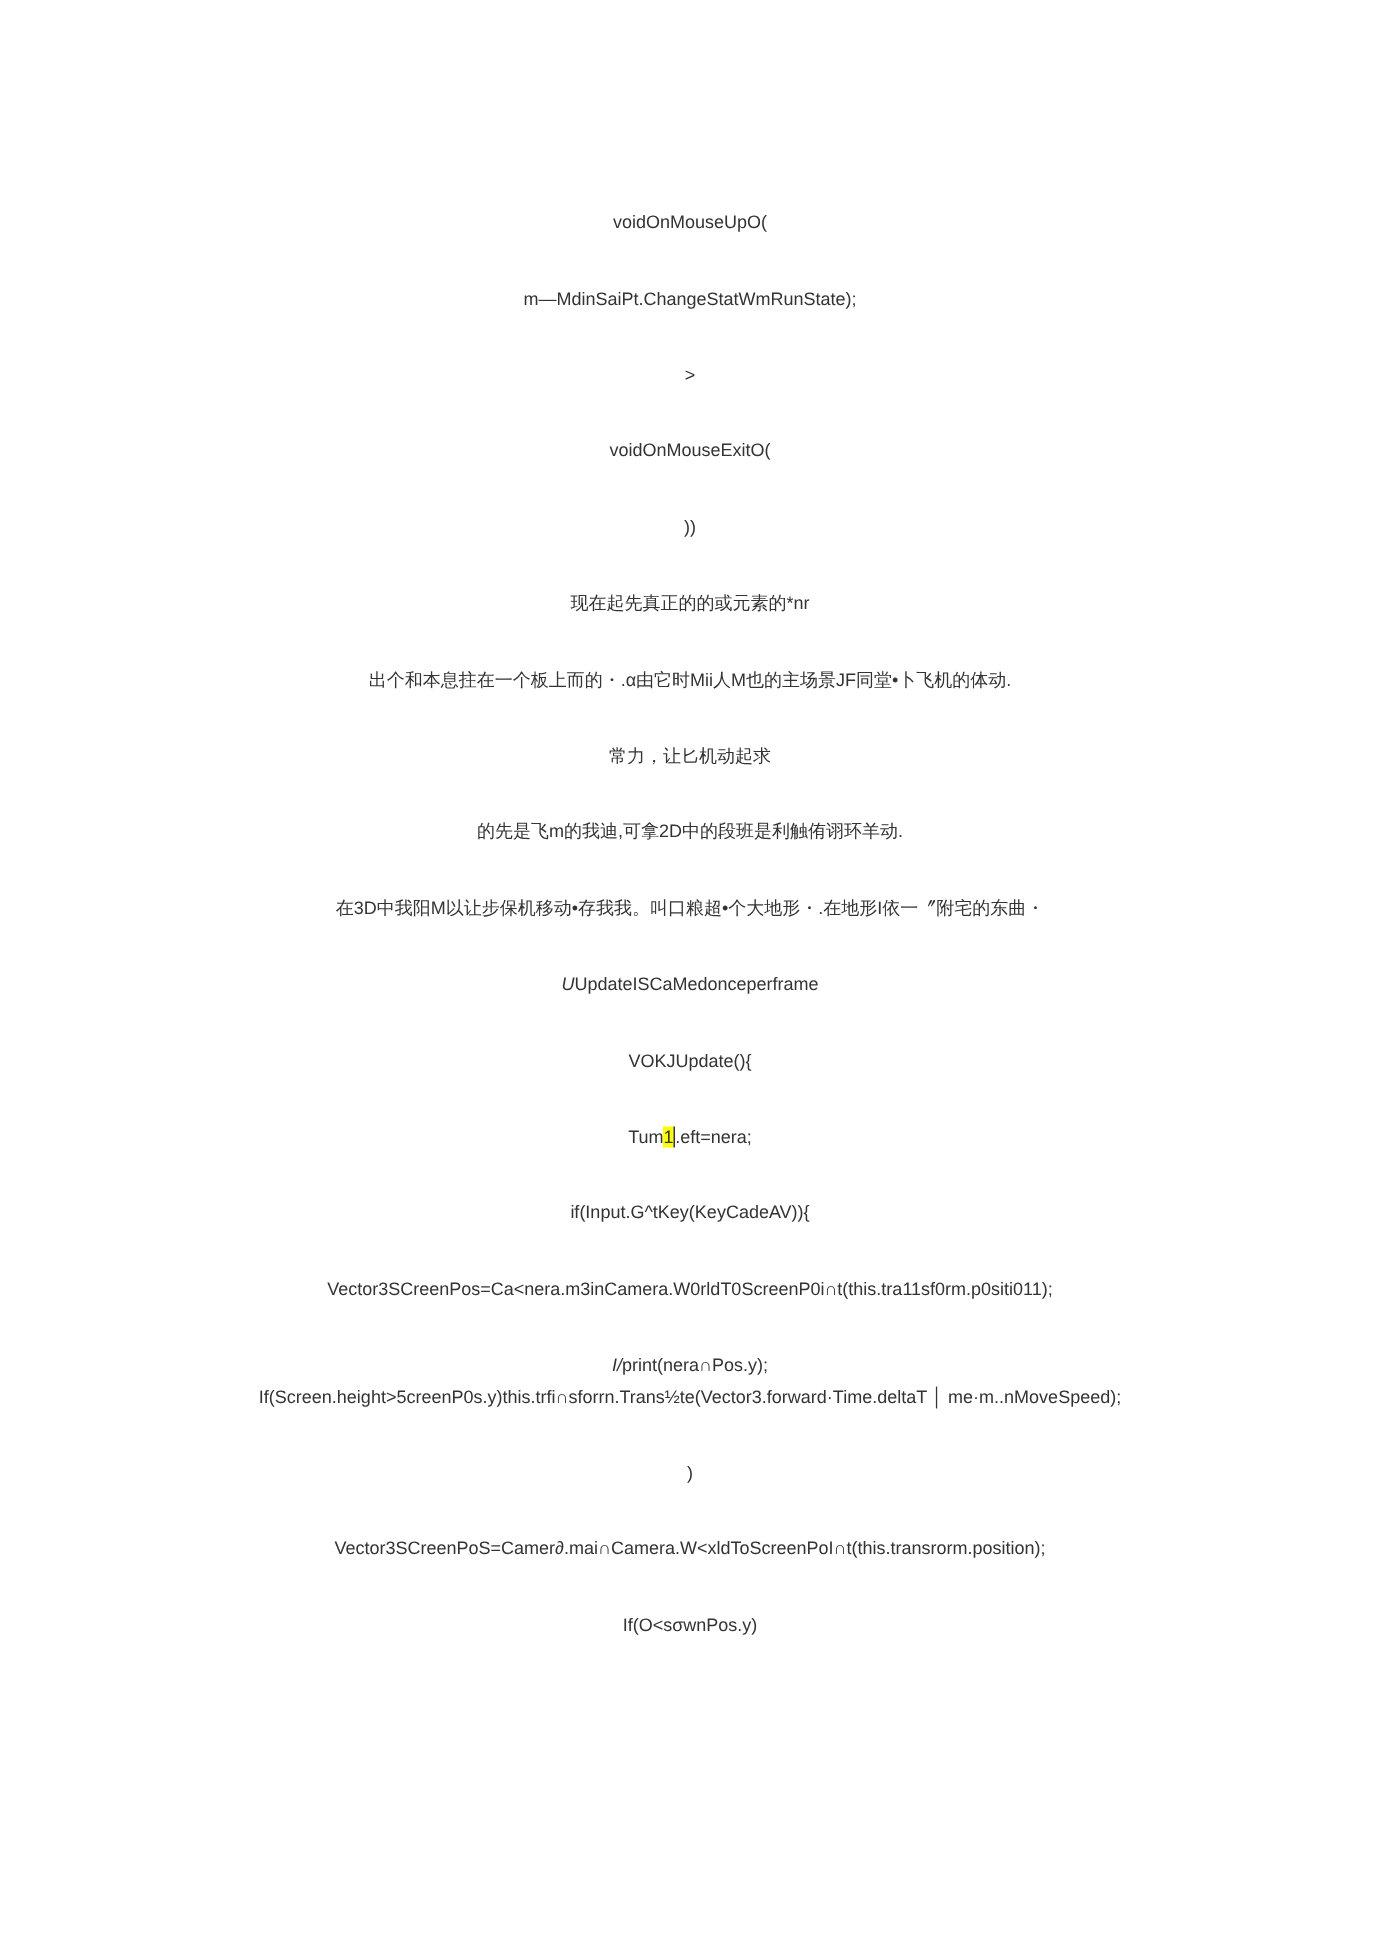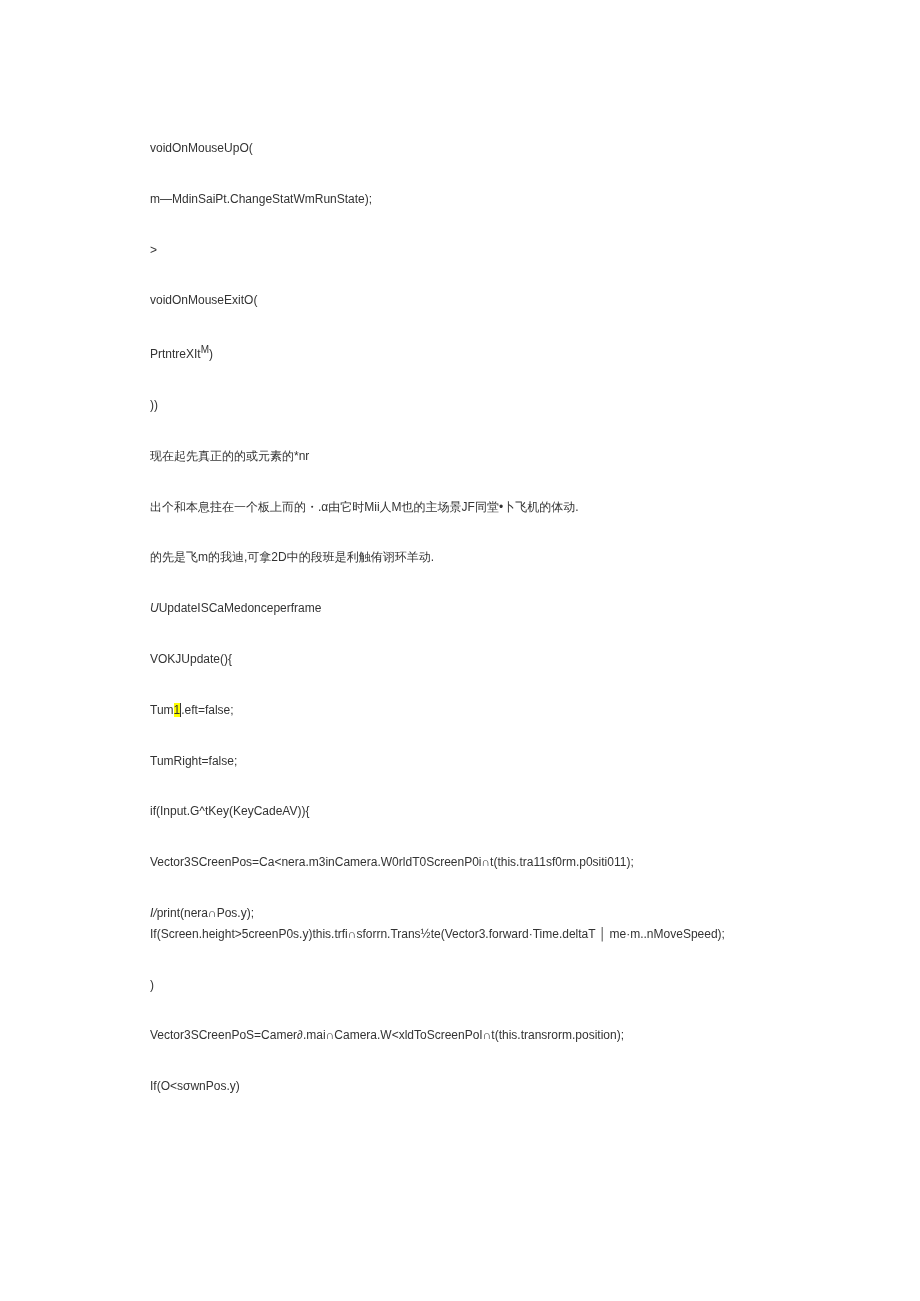--- a/index.html
+++ b/index.html
@@ -1,15 +1,15 @@
 <!DOCTYPE html>
 <html><head>
 <meta charset="utf-8">
 <style>
-  * { margin: 0; padding: 0; box-sizing: border-box; }
+  * { margin: 0; padding: 0; box-sizing: border-box; text-align: center; }
   body {
     background: #ffffff;
     font-family: Arial, "Microsoft YaHei", sans-serif;
     font-size: 12px;
     color: #333333;
     width: 920px;
     padding: 140px 150px 60px 150px;
     line-height: 1.4;
   }
   .para {
@@ -33,29 +33,29 @@
   }
 </style>
 </head>
 <body>
 
 <div id="content">
     <div class="para"><span>voidOnMouseUpO(</span></div>
     <div class="para"><span>m—MdinSaiPt.ChangeStatWmRunState);</span></div>
     <div class="para"><span>&gt;</span></div>
     <div class="para"><span>voidOnMouseExitO(</span></div>
-    <div class="para"><span>PrtntreXIt</span><sup>M</sup><span>)</span></div>
     <div class="para"><span>))</span></div>
     <div class="para"><span>现在起先真正的的或元素的*nr</span></div>
     <div class="para"><span>出个和本息拄在一个板上而的・.α由它时Mii人M也的主场景JF同堂•卜飞机的体动.</span></div>
+    <div class="para"><span>常力，让匕机动起求</span></div>
     <div class="para"><span>的先是飞m的我迪,可拿2D中的段班是利触侑诩环羊动.</span></div>
+    <div class="para"><span>在3D中我阳M以让步保机移动•存我我。叫口粮超•个大地形・.在地形I依一〞附宅的东曲・</span></div>
     <div class="para"><span class="italic">U</span><span>UpdateISCaMedonceperframe</span></div>
     <div class="para"><span>VOKJUpdate(){</span></div>
-    <div class="para"><span>Tum</span><span class="highlight">1</span><span class="cursor"></span><span>.eft=false;</span></div>
-    <div class="para"><span>TumRight=false;</span></div>
+    <div class="para"><span>Tum</span><span class="highlight">1</span><span class="cursor"></span><span>.eft=nera;</span></div>
     <div class="para"><span>if(Input.G^tKey(KeyCadeAV)){</span></div>
     <div class="para"><span>Vector3SCreenPos=Ca&lt;nera.m3inCamera.W0rldT0ScreenP0i∩t(this.tra11sf0rm.p0siti011);</span></div>
     <div class="para-tight"><span class="italic">I/</span><span>print(nera∩Pos.y);</span></div>
     <div class="para"><span>If(Screen.height&gt;5creenP0s.y)this.trfi∩sforrn.Trans½te(Vector3.forward·Time.deltaT │ me·m..nMoveSpeed);</span></div>
     <div class="para"><span>)</span></div>
     <div class="para"><span>Vector3SCreenPoS=Camer∂.mai∩Camera.W&lt;xldToScreenPoI∩t(this.transrorm.position);</span></div>
     <div class="para"><span>If(O&lt;sσwnPos.y)</span></div>
   </div>
 
 </body></html>

